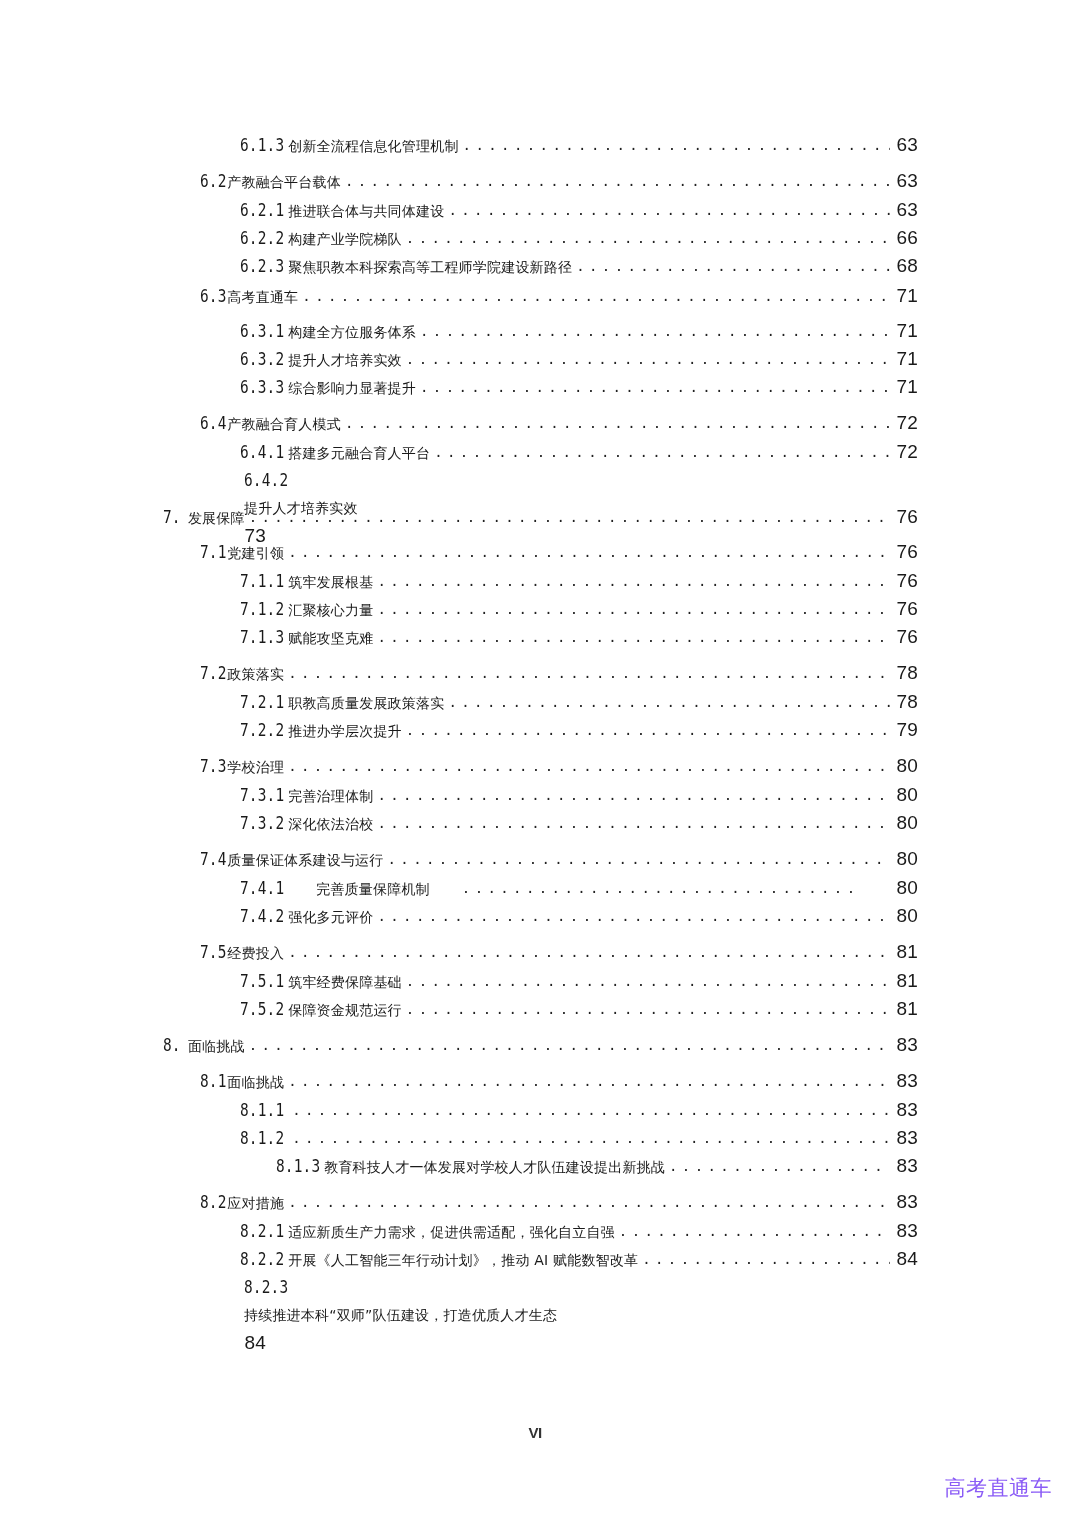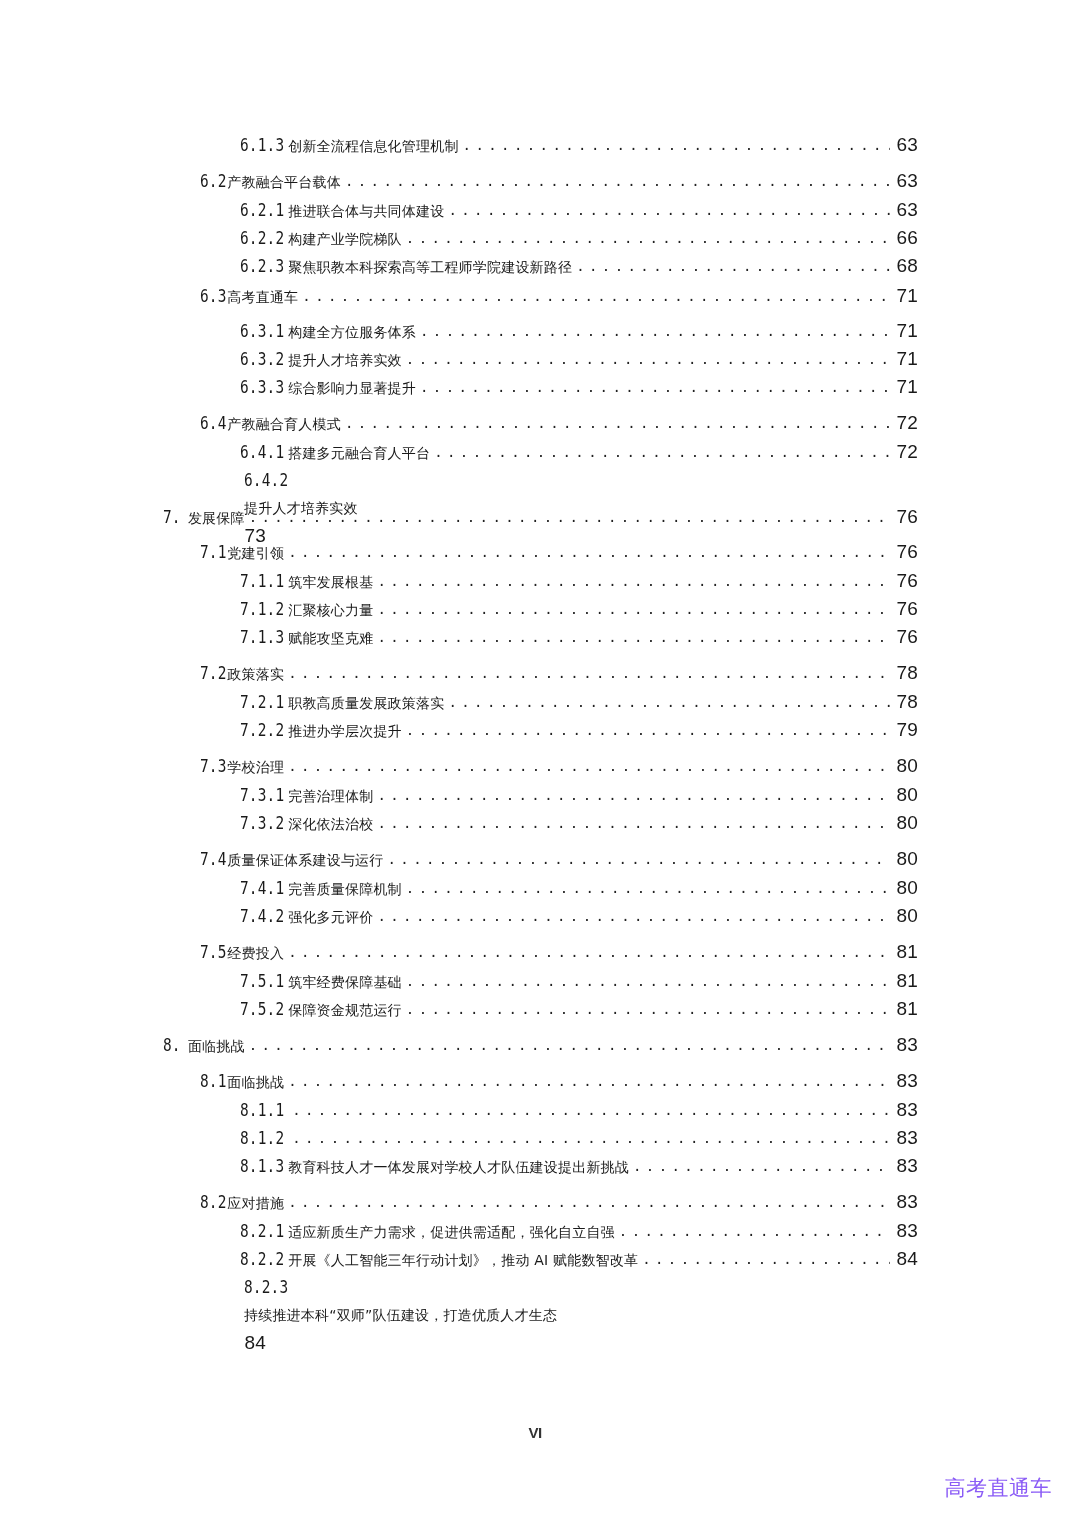--- a/index.html
+++ b/index.html
@@ -243,21 +243,21 @@
         <span class="toc-title">深化依法治校</span>
         <span class="toc-dots"></span>
         <span class="toc-page">80</span>
       </div>
       <div class="toc-row l2" style="top: 714px;">
         <span class="toc-num">7.4</span>
         <span class="toc-title">质量保证体系建设与运行</span>
         <span class="toc-dots"></span>
         <span class="toc-page">80</span>
       </div>
-      <div class="toc-row l3" style="top: 743px;">
+      <div class="toc-row l3" style="top: 743px; gap: 28px;">
         <span class="toc-num">7.4.1</span>
         <span class="toc-title">完善质量保障机制</span>
         <span class="toc-dots"></span>
         <span class="toc-page">80</span>
       </div>
       <div class="toc-row l3" style="top: 771px;">
         <span class="toc-num">7.4.2</span>
         <span class="toc-title">强化多元评价</span>
         <span class="toc-dots"></span>
         <span class="toc-page">80</span>
@@ -295,21 +295,21 @@
       <div class="toc-row l3" style="top: 965px;">
         <span class="toc-num">8.1.1</span>
         <span class="toc-dots"></span>
         <span class="toc-page">83</span>
       </div>
       <div class="toc-row l3" style="top: 993px;">
         <span class="toc-num">8.1.2</span>
         <span class="toc-dots"></span>
         <span class="toc-page">83</span>
       </div>
-      <div class="toc-row l3" style="top: 1021px;">
+      <div class="toc-row l3" style="top: 1021px; margin-left: 36px;">
         <span class="toc-num">8.1.3</span>
         <span class="toc-title">教育科技人才一体发展对学校人才队伍建设提出新挑战</span>
         <span class="toc-dots"></span>
         <span class="toc-page">83</span>
       </div>
       <div class="toc-row l2" style="top: 1057px;">
         <span class="toc-num">8.2</span>
         <span class="toc-title">应对措施</span>
         <span class="toc-dots"></span>
         <span class="toc-page">83</span>

